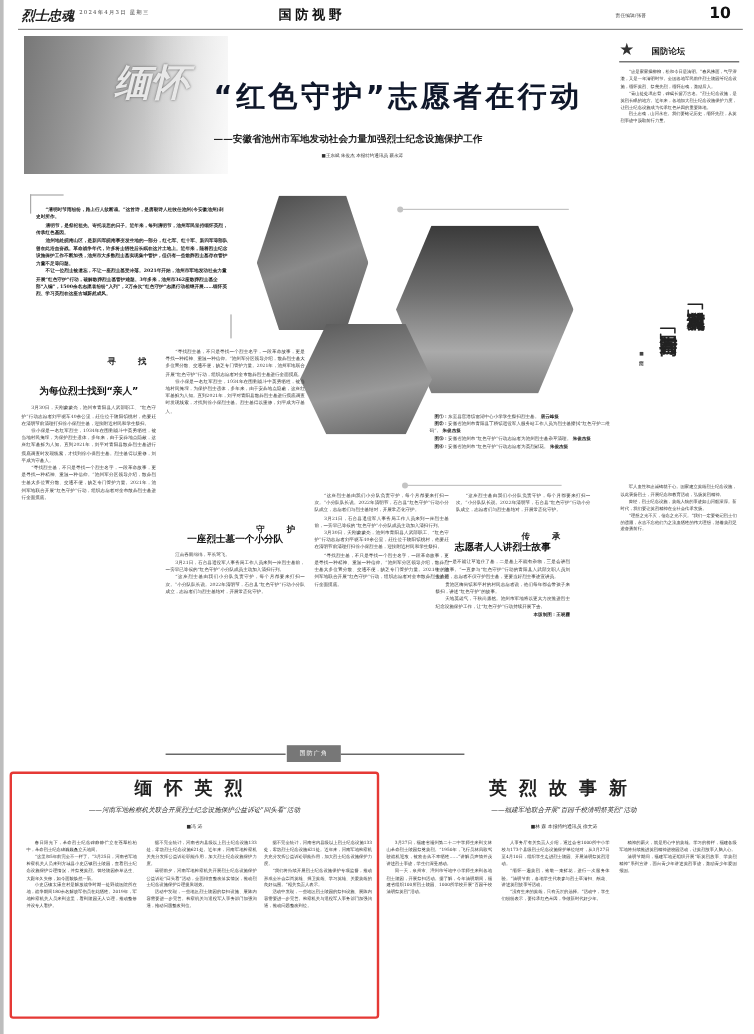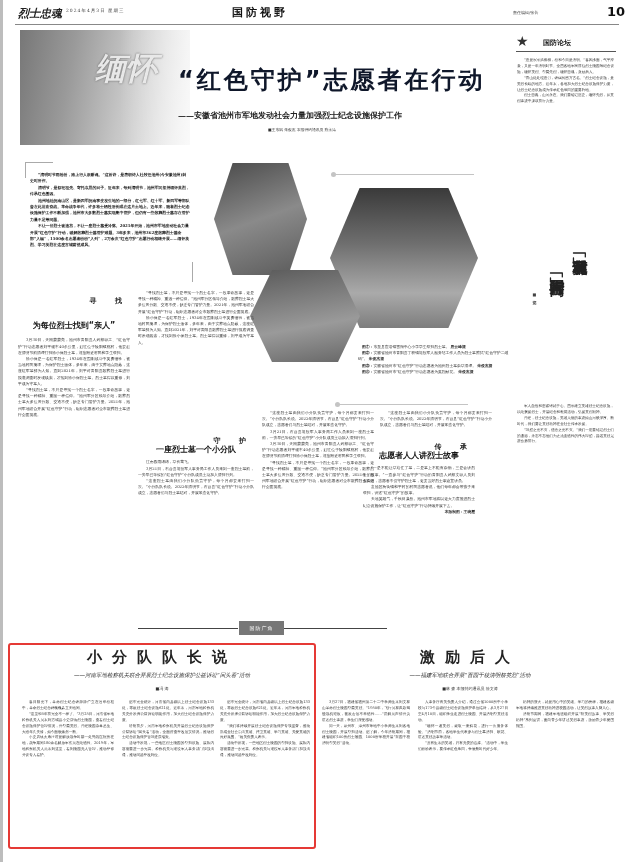--- a/index.html
+++ b/index.html
@@ -6,21 +6,21 @@
   html, body { width: 628px; height: 862px; background: #ffffff; overflow: hidden; }
   body { position: relative; font-family: "DejaVu Serif", "Liberation Serif", serif; color: #222; }
   .abs { position: absolute; }
   .leftbar { left: 0; top: 0; width: 3px; height: 862px; background: #bdbdbd; }
 
   
   .masthead { left: 18px; top: 6px; font-size: 11px; font-weight: bold; font-style: italic; color: #222; letter-spacing: 0px; }
   .date { left: 66px; top: 8px; font-size: 4.5px; color: #444; letter-spacing: 1px; }
   .section-title { left: 232px; top: 5px; font-size: 11px; font-weight: bold; letter-spacing: 3px; color: #111; font-family: "DejaVu Sans", sans-serif; }
   .editor { left: 513px; top: 10px; font-size: 4px; color: #444; }
-  .pageno { left: 591px; top: 4px; font-size: 13px; font-weight: bold; color: #111; font-family: "DejaVu Sans", sans-serif; margin-left: 16px; }
+  .pageno { left: 591px; top: 4px; font-size: 13px; font-weight: bold; color: #111; font-family: "DejaVu Sans", sans-serif; }
   .head-rule { left: 15px; top: 24px; width: 604px; height: 1px; background: #888; }
 
   
   .hero-photo { left: 20px; top: 30px; width: 170px; height: 115px;
     background: linear-gradient(100deg, #777 0%, #9a9a9a 30%, #c6c6c6 60%, #f2f2f2 100%); }
   .hero-fade { left: 120px; top: 30px; width: 390px; height: 115px;
     background: linear-gradient(90deg, rgba(255,255,255,0) 0%, rgba(255,255,255,0.85) 25%, #fff 45%); }
   .hero-char { left: 95px; top: 48px; font-size: 31px; font-weight: bold; font-style: italic; color: #e8e8e8; text-shadow: 0 0 2px #555; }
   .headline { left: 178px; top: 64px; font-size: 24px; font-weight: bold; color: #0f172a; letter-spacing: 3px; font-family: "DejaVu Sans", sans-serif; }
   .subhead { left: 178px; top: 110px; font-size: 8px; font-weight: bold; color: #222; }
@@ -174,40 +174,40 @@
   <p>军人血性和忠诚铸就于心。国家建立英雄烈士纪念设施，以此褒扬烈士，开展纪念和教育活动，弘扬英烈精神。</p>
   <p>曾经，烈士纪念设施，英雄人物的事迹如山河般深厚。新时代，我们要让英烈精神在全社会传承发扬。</p>
   <p>“理想之光不灭，信念之光不灭。”我们一定要铭记烈士们的遗愿，永志不忘他们为之流血牺牲的伟大理想，踏着英烈足迹奋勇前行。</p>
 </div>
 
 <div class="abs corner-rule-l"></div>
 <div class="abs corner-label">国防广角</div>
 <div class="abs corner-rule-r"></div>
 
 <div class="abs redbox"></div>
-<div class="abs story1-title">小分队队长说</div>
+<div class="abs story1-title">缅怀英烈</div>
 <div class="abs story1-sub">——河南军地检察机关联合开展烈士纪念设施保护公益诉讼“回头看”活动</div>
 <div class="abs story1-by">■冯  涛</div>
 <div class="abs lowcol" style="left:22px; top:700px; width:92px;">
   <p>春日阳光下，革命烈士纪念碑静静伫立在苍翠松柏中，革命烈士纪念碑巍巍矗立天地间。</p>
   <p>“这里和5年前完全不一样了。”3月25日，河南省军地检察机关人员来到方城县小史店镇烈士陵园，查看烈士纪念设施保护管理情况，并祭奠英烈。曾经陵园杂草丛生、大殿年久失修，如今面貌焕然一新。</p>
   <p>小史店镇太康庄村是解放战争时期一处野战医院所在地，战争期间180余名解放军伤员在此牺牲。2019年，军地检察机关人员来到这里，看到陵园无人管理，推动整修并设专人看护。</p>
 </div>
 <div class="abs lowcol" style="left:122px; top:700px; width:92px;">
   <p>据不完全统计，河南省内县级以上烈士纪念设施133处，零散烈士纪念设施621处。近年来，河南军地检察机关充分发挥公益诉讼职能作用，加大烈士纪念设施保护力度。</p>
   <p>请明前夕，河南军地检察机关开展烈士纪念设施保护公益诉讼“回头看”活动，全面排查整改落实情况，推动烈士纪念设施保护管理提质增效。</p>
   <p>活动中发现，一些地区烈士陵园的祭扫设施、展陈内容需要进一步完善。检察机关与退役军人事务部门加强沟通，推动问题整改到位。</p>
 </div>
 <div class="abs lowcol" style="left:220px; top:700px; width:90px;">
   <p>据不完全统计，河南省内县级以上烈士纪念设施133处，零散烈士纪念设施621处。近年来，河南军地检察机关充分发挥公益诉讼职能作用，加大烈士纪念设施保护力度。</p>
   <p>“我们将持续开展烈士纪念设施保护专项监督，推动形成全社会崇尚英雄、捍卫英雄、学习英雄、关爱英雄的良好氛围。”相关负责人表示。</p>
   <p>活动中发现，一些地区烈士陵园的祭扫设施、展陈内容需要进一步完善。检察机关与退役军人事务部门加强沟通，推动问题整改到位。</p>
 </div>
 
-<div class="abs story2-title">激励后人</div>
+<div class="abs story2-title">英烈故事新</div>
 <div class="abs story2-sub">——福建军地联合开展“百园千校清明祭英烈”活动</div>
 <div class="abs story2-by">■林  森  本报特约通讯员  徐文涛</div>
 <div class="abs lowcol" style="left:322px; top:700px; width:88px;">
   <p>3月27日，福建省福州第二十二中学师生来到文林山革命烈士陵园祭奠英烈。“1950年，飞行员林凤歌驾驶战机迎敌，被敌击落不幸牺牲……”讲解员声情并茂讲述烈士事迹，学生们深受感动。</p>
   <p>同一天，泉州市、漳州市等地中小学师生来到各地烈士陵园，开展祭扫活动。据了解，今年清明期间，福建省组织100所烈士陵园、1000所学校开展“百园千校清明祭英烈”活动。</p>
 </div>
 <div class="abs lowcol" style="left:418px; top:700px; width:90px;">
   <p>人事务厅有关负责人介绍，通过会省1000所中小学校与173个县级烈士纪念设施保护单位结对，从3月27日至4月10日，组织学生走进烈士陵园、开展清明祭英烈活动。</p>
   <p>“缅怀一遍英烈，致敬一束鲜花，进行一次服务体验。”清明节前，各地学生代表参与烈士墓清扫、献花、讲述英烈故事等活动。</p>
   <p>“没有生来的英雄，只有无畏的选择。”活动中，学生们纷纷表示，要传承红色基因，争做新时代好少年。</p>

